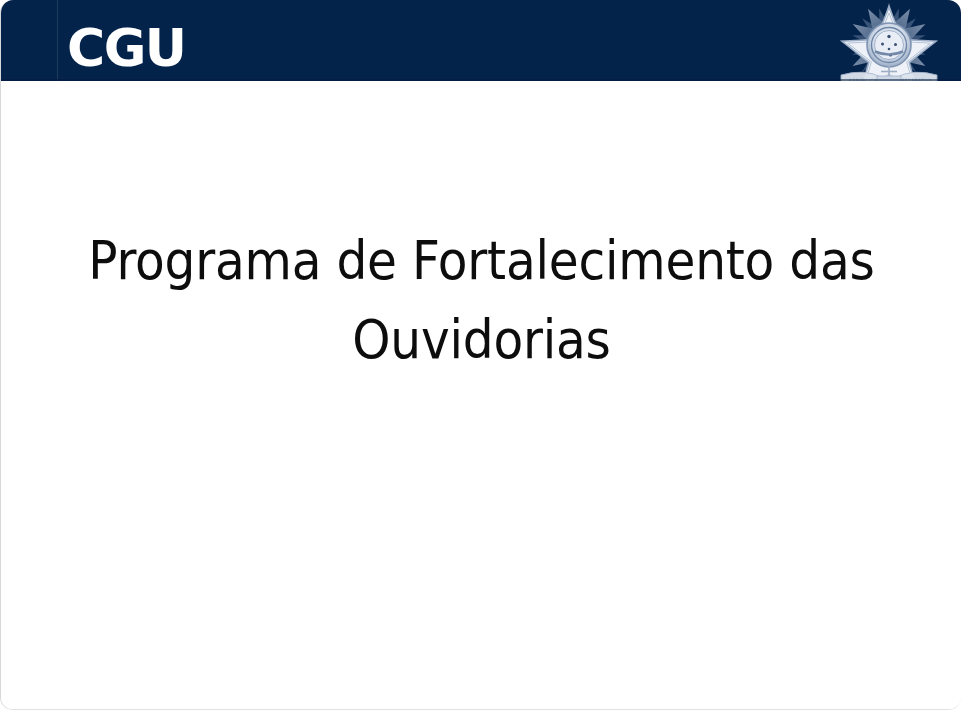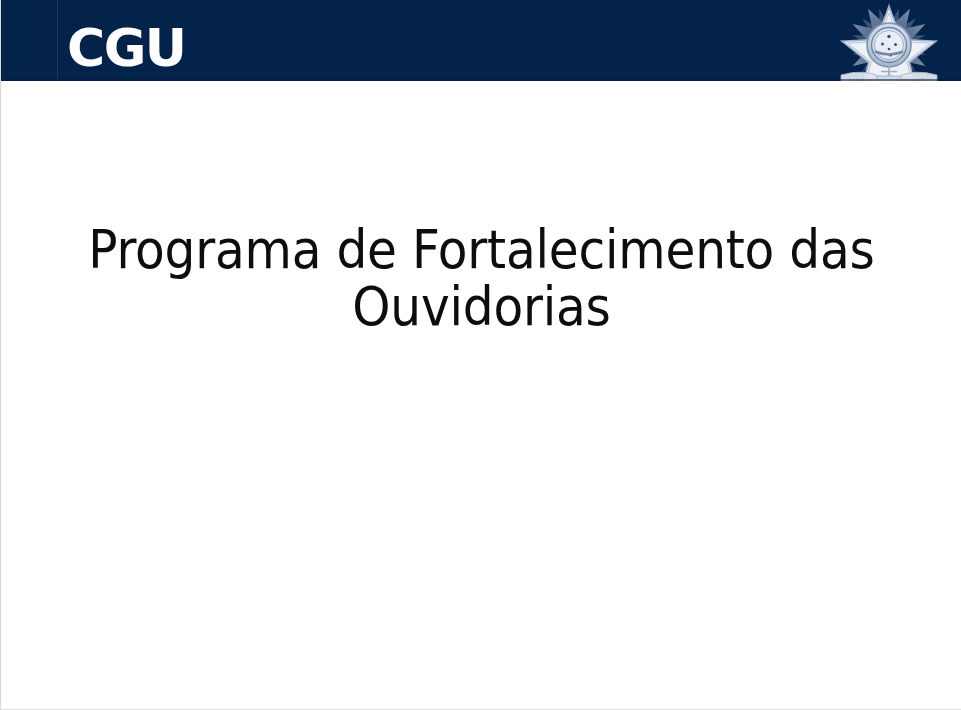--- a/index.html
+++ b/index.html
@@ -12,20 +12,21 @@
   .slide {
     position: relative;
     width: 961px;
     height: 710px;
     background: #ffffff;
     overflow: hidden;
     border-left: 1px solid #d8d8dc;
     border-bottom: 1px solid #e2e2e6;
     box-sizing: border-box;
     font-family: "DejaVu Sans", "Liberation Sans", sans-serif;
+    border-radius: 13px;
   }
 
   
   .header-band {
     position: absolute;
     left: 0;
     top: 0;
     width: 961px;
     height: 81px;
     background: #04234a;
@@ -110,21 +111,21 @@
     top: 140px;
     width: 845px;
     text-align: center;
   }
 
   .slide-title {
     margin: 0;
     font-family: "DejaVu Sans Condensed", "Liberation Sans Narrow", "Liberation Sans", sans-serif;
     font-weight: 400;
     font-size: 54px;
-    line-height: 57px;
+    line-height: 79px;
     letter-spacing: -0.2px;
     color: #0d0d0d;
     white-space: pre-line;
   }
 </style>
 </head>
 <body>
 
 <div class="slide">
 

